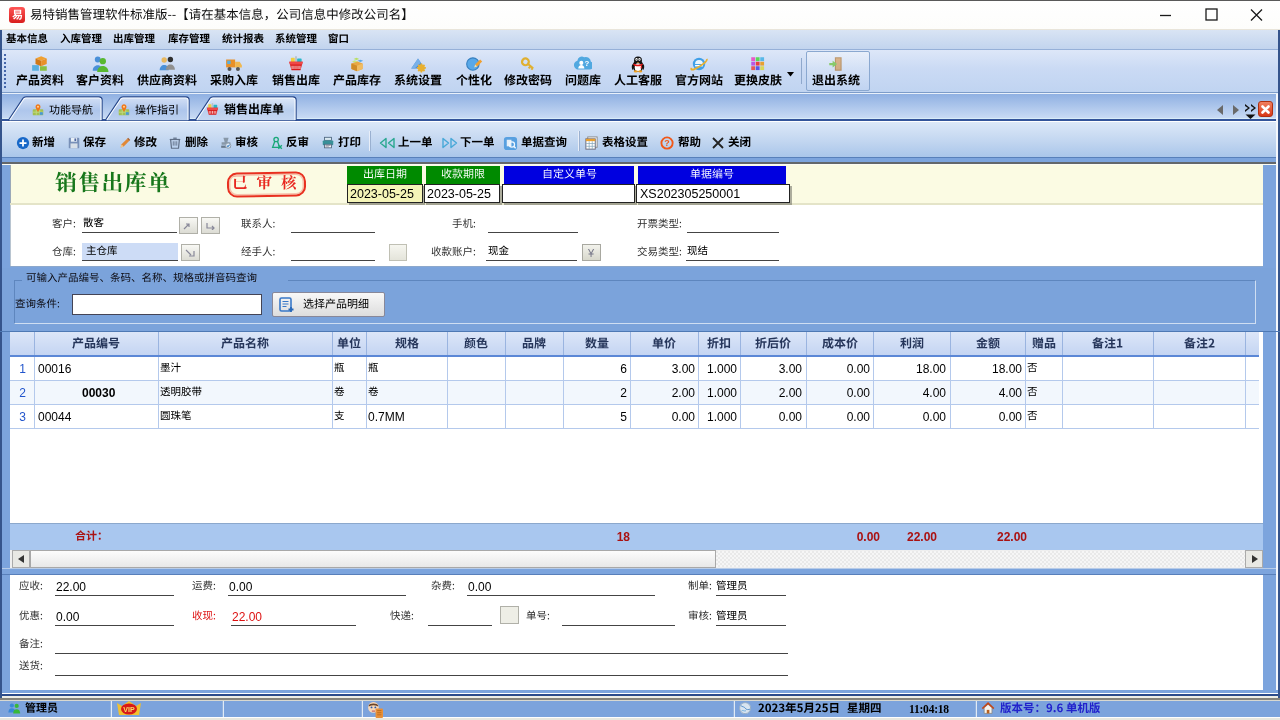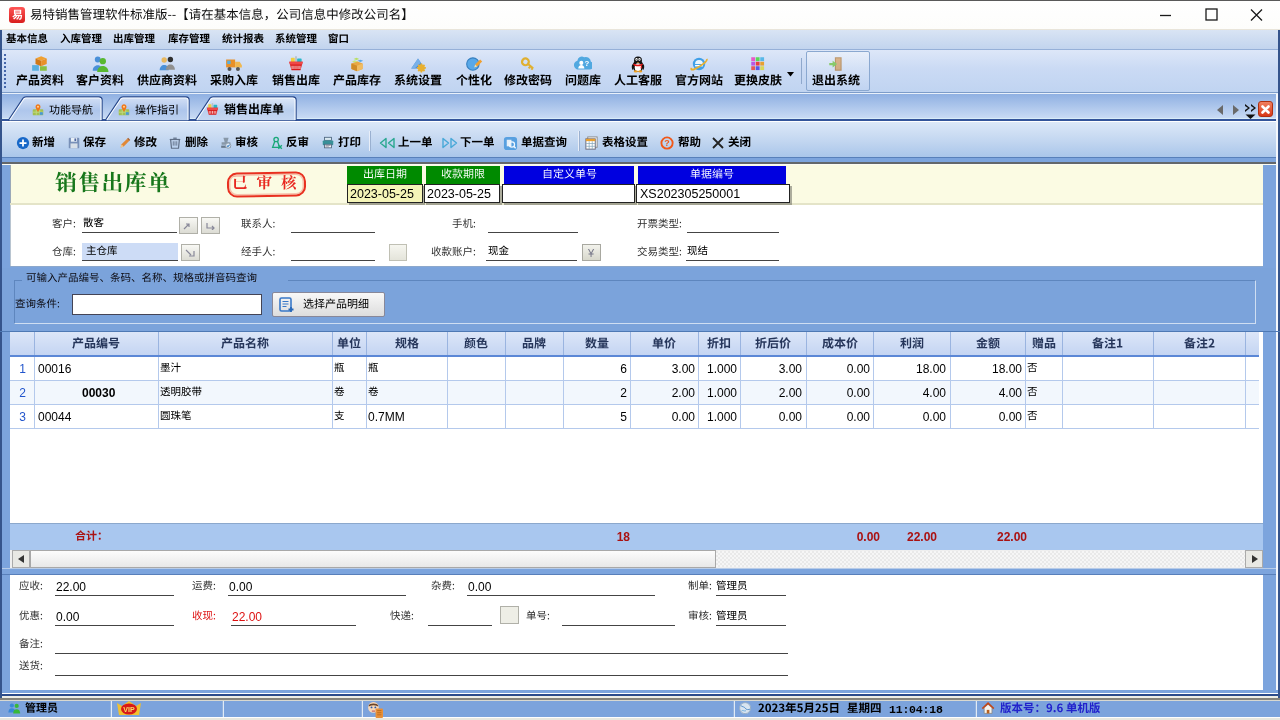--- a/index.html
+++ b/index.html
@@ -769,21 +769,21 @@
     <path d="M5.5 9.5h3" stroke="#c05050"></path>
     <rect x="9" y="7" width="7" height="9" rx="1" fill="#e89038"></rect>
     <path d="M10.5 9h4M10.5 11h4M10.5 13h4" stroke="#b86818" stroke-width=".8"></path>
   </svg>
 <svg style="position:absolute;left:739px;top:702px" width="14" height="14" viewBox="0 0 16 16">
     <circle cx="7" cy="7" r="6.5" fill="#d8e4f0"></circle>
     <path d="M2 4c2 2 4 1 5 3s4 2 6 1" stroke="#4888c8" fill="none"></path>
     <path d="M3 10c2-1 3 1 5 0" stroke="#68a8d8" fill="none"></path>
     <circle cx="7" cy="7" r="6.3" fill="none" stroke="#90a8c0"></circle>
   </svg>
-<div style="position:absolute;left:889px;top:703px;font-size:11.5px;letter-spacing:-.2px;font-weight:bold;font-family:Liberation Mono, monospace;color:#000">11:04:18</div>
+<div style="position:absolute;left:909px;top:703px;font-size:11.5px;letter-spacing:-.2px;font-weight:bold;font-family:Liberation Serif, serif;color:#000">11:04:18</div>
 <svg style="position:absolute;left:981px;top:702px" width="15" height="14" viewBox="0 0 16 16">
     <path d="M1 7.5 7.5 1.5 14 7.5" fill="none" stroke="#c04818" stroke-width="2"></path>
     <path d="M3 7v6h9V7L7.5 3Z" fill="#f8f4ec"></path>
     <path d="M3 7v6h9V7" fill="none" stroke="#888"></path>
     <rect x="6" y="9" width="3" height="4" fill="#b86020"></rect>
   </svg>
 <svg class="ct" style="left:11.5px;top:9.6px;width:11.0px;height:11px" viewBox="0 -790 1000 1000" fill="#fff">
     <use href="#b6613"></use>
   </svg>
 <svg class="ct" style="left:30.0px;top:8.8px;width:383.7px;height:12.5px" viewBox="0 -790 30694 1000" fill="#111">

